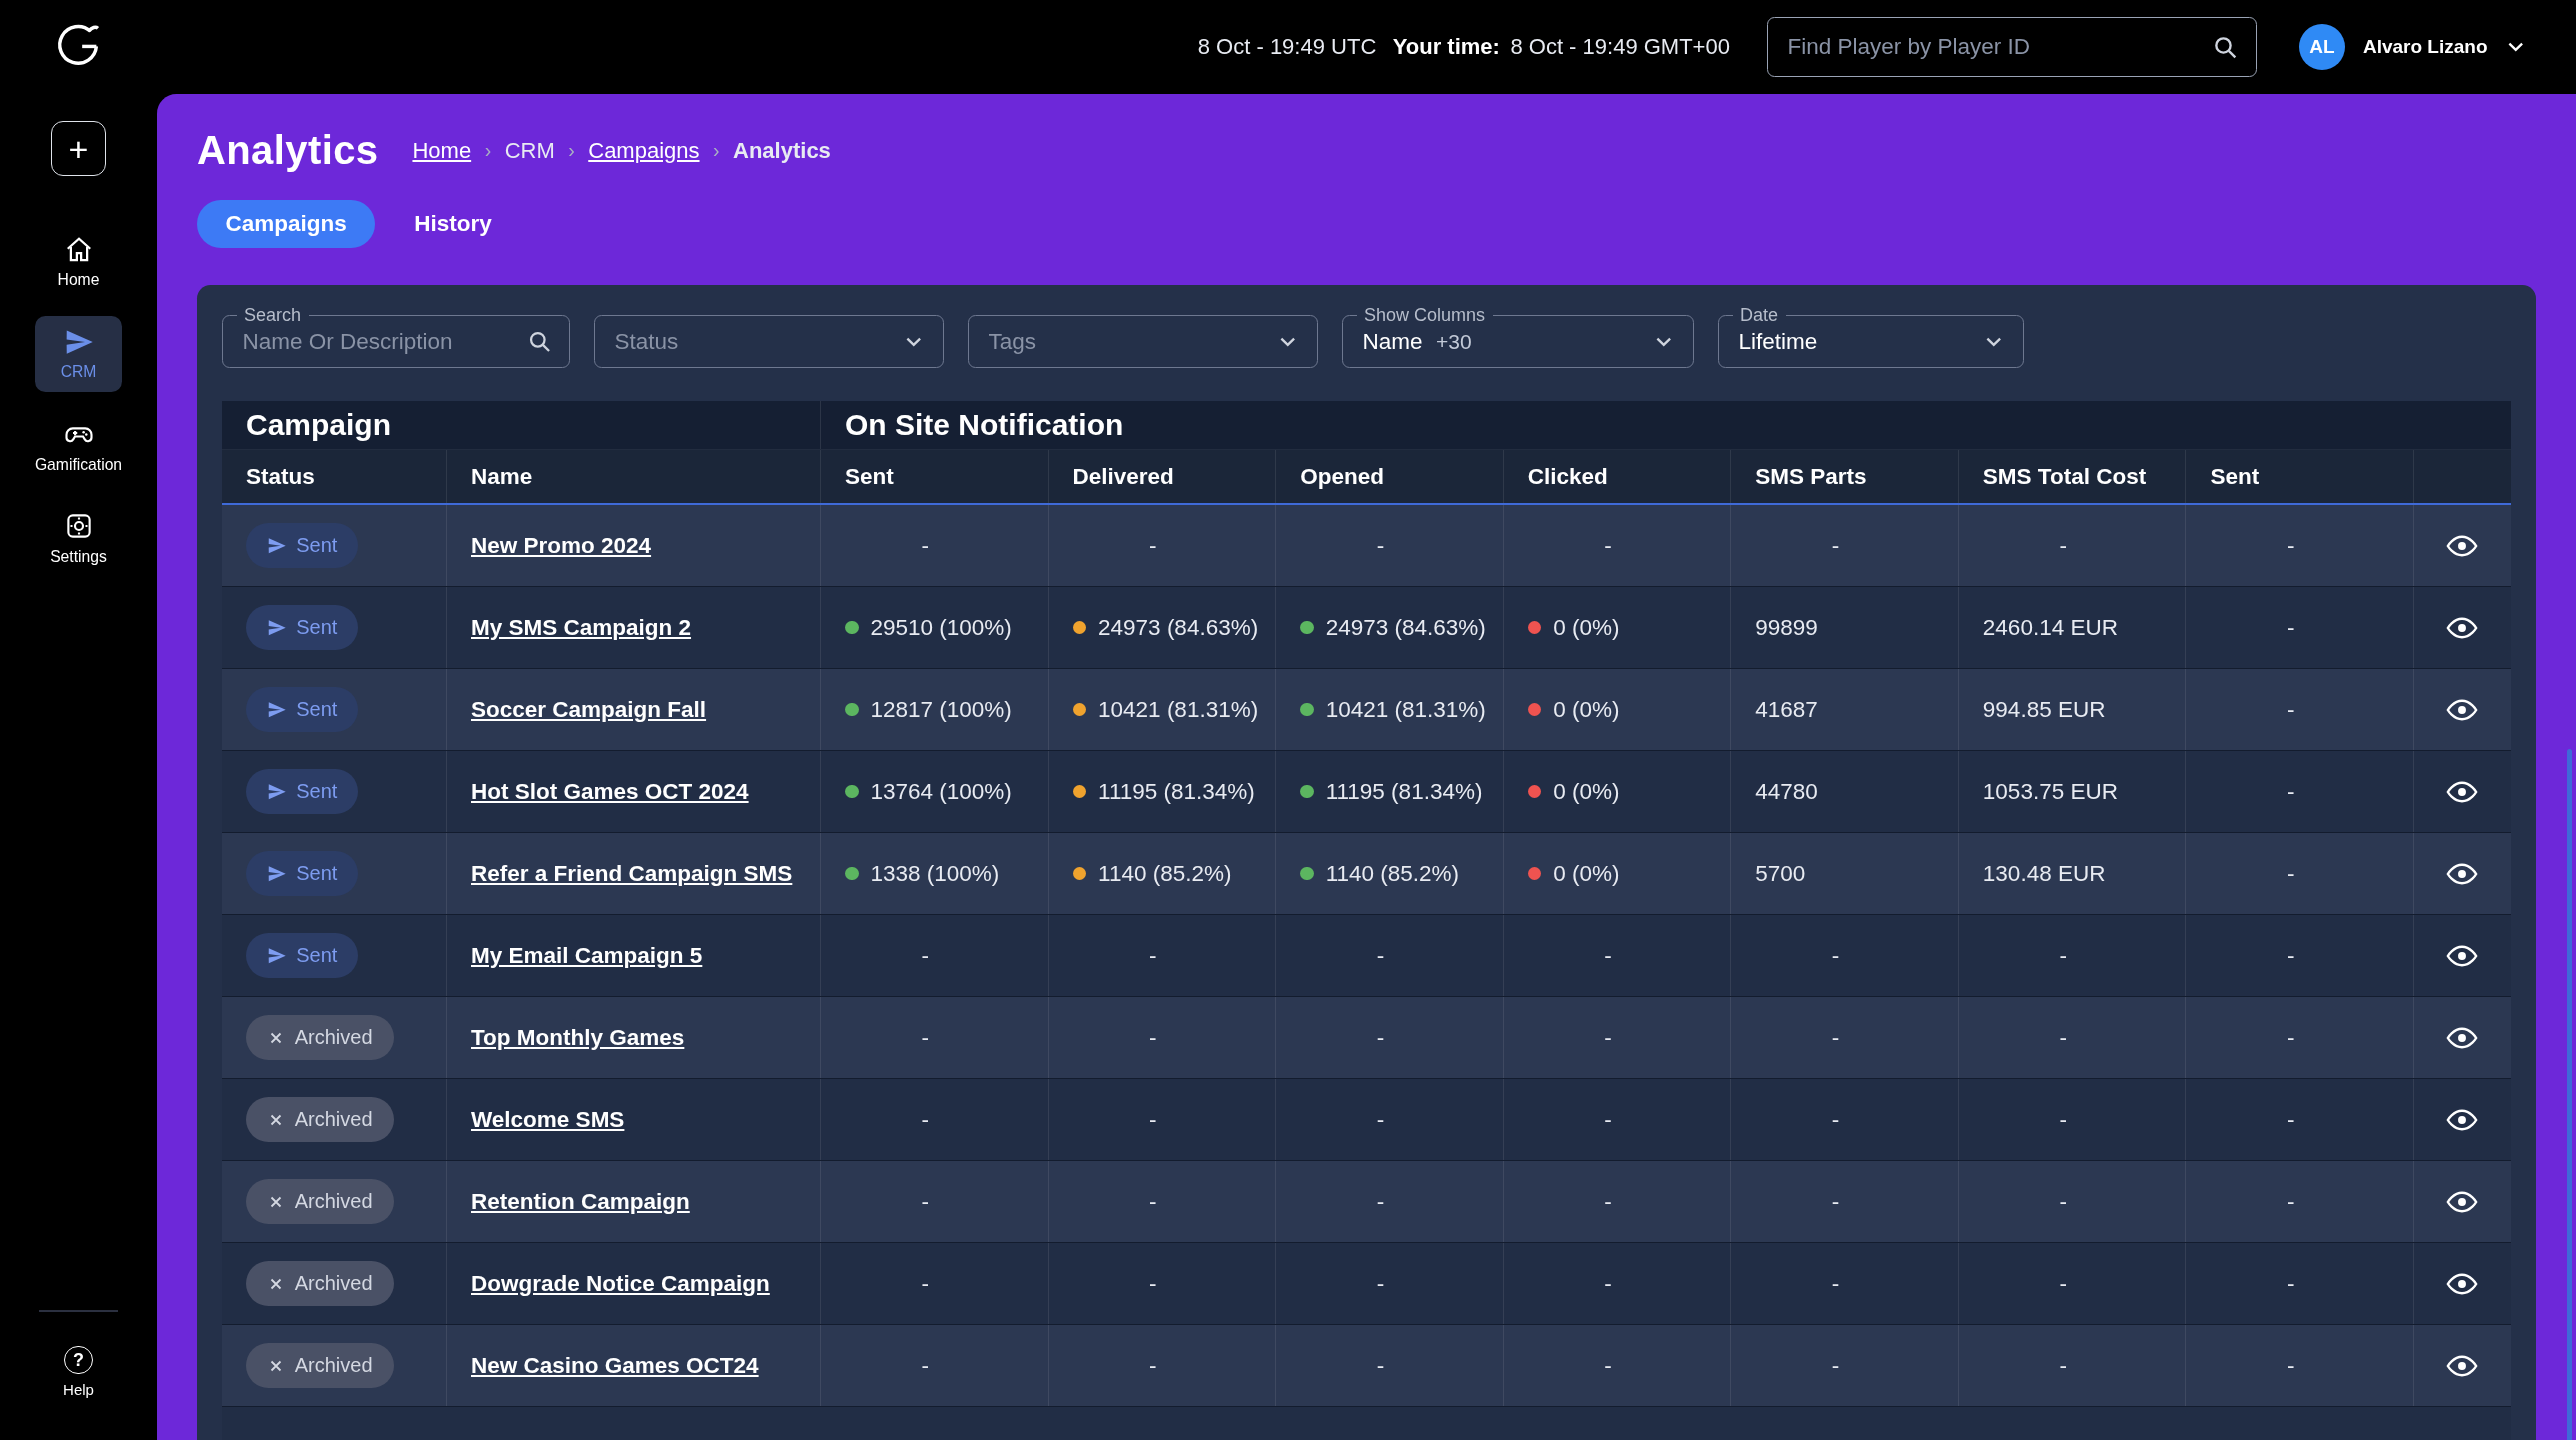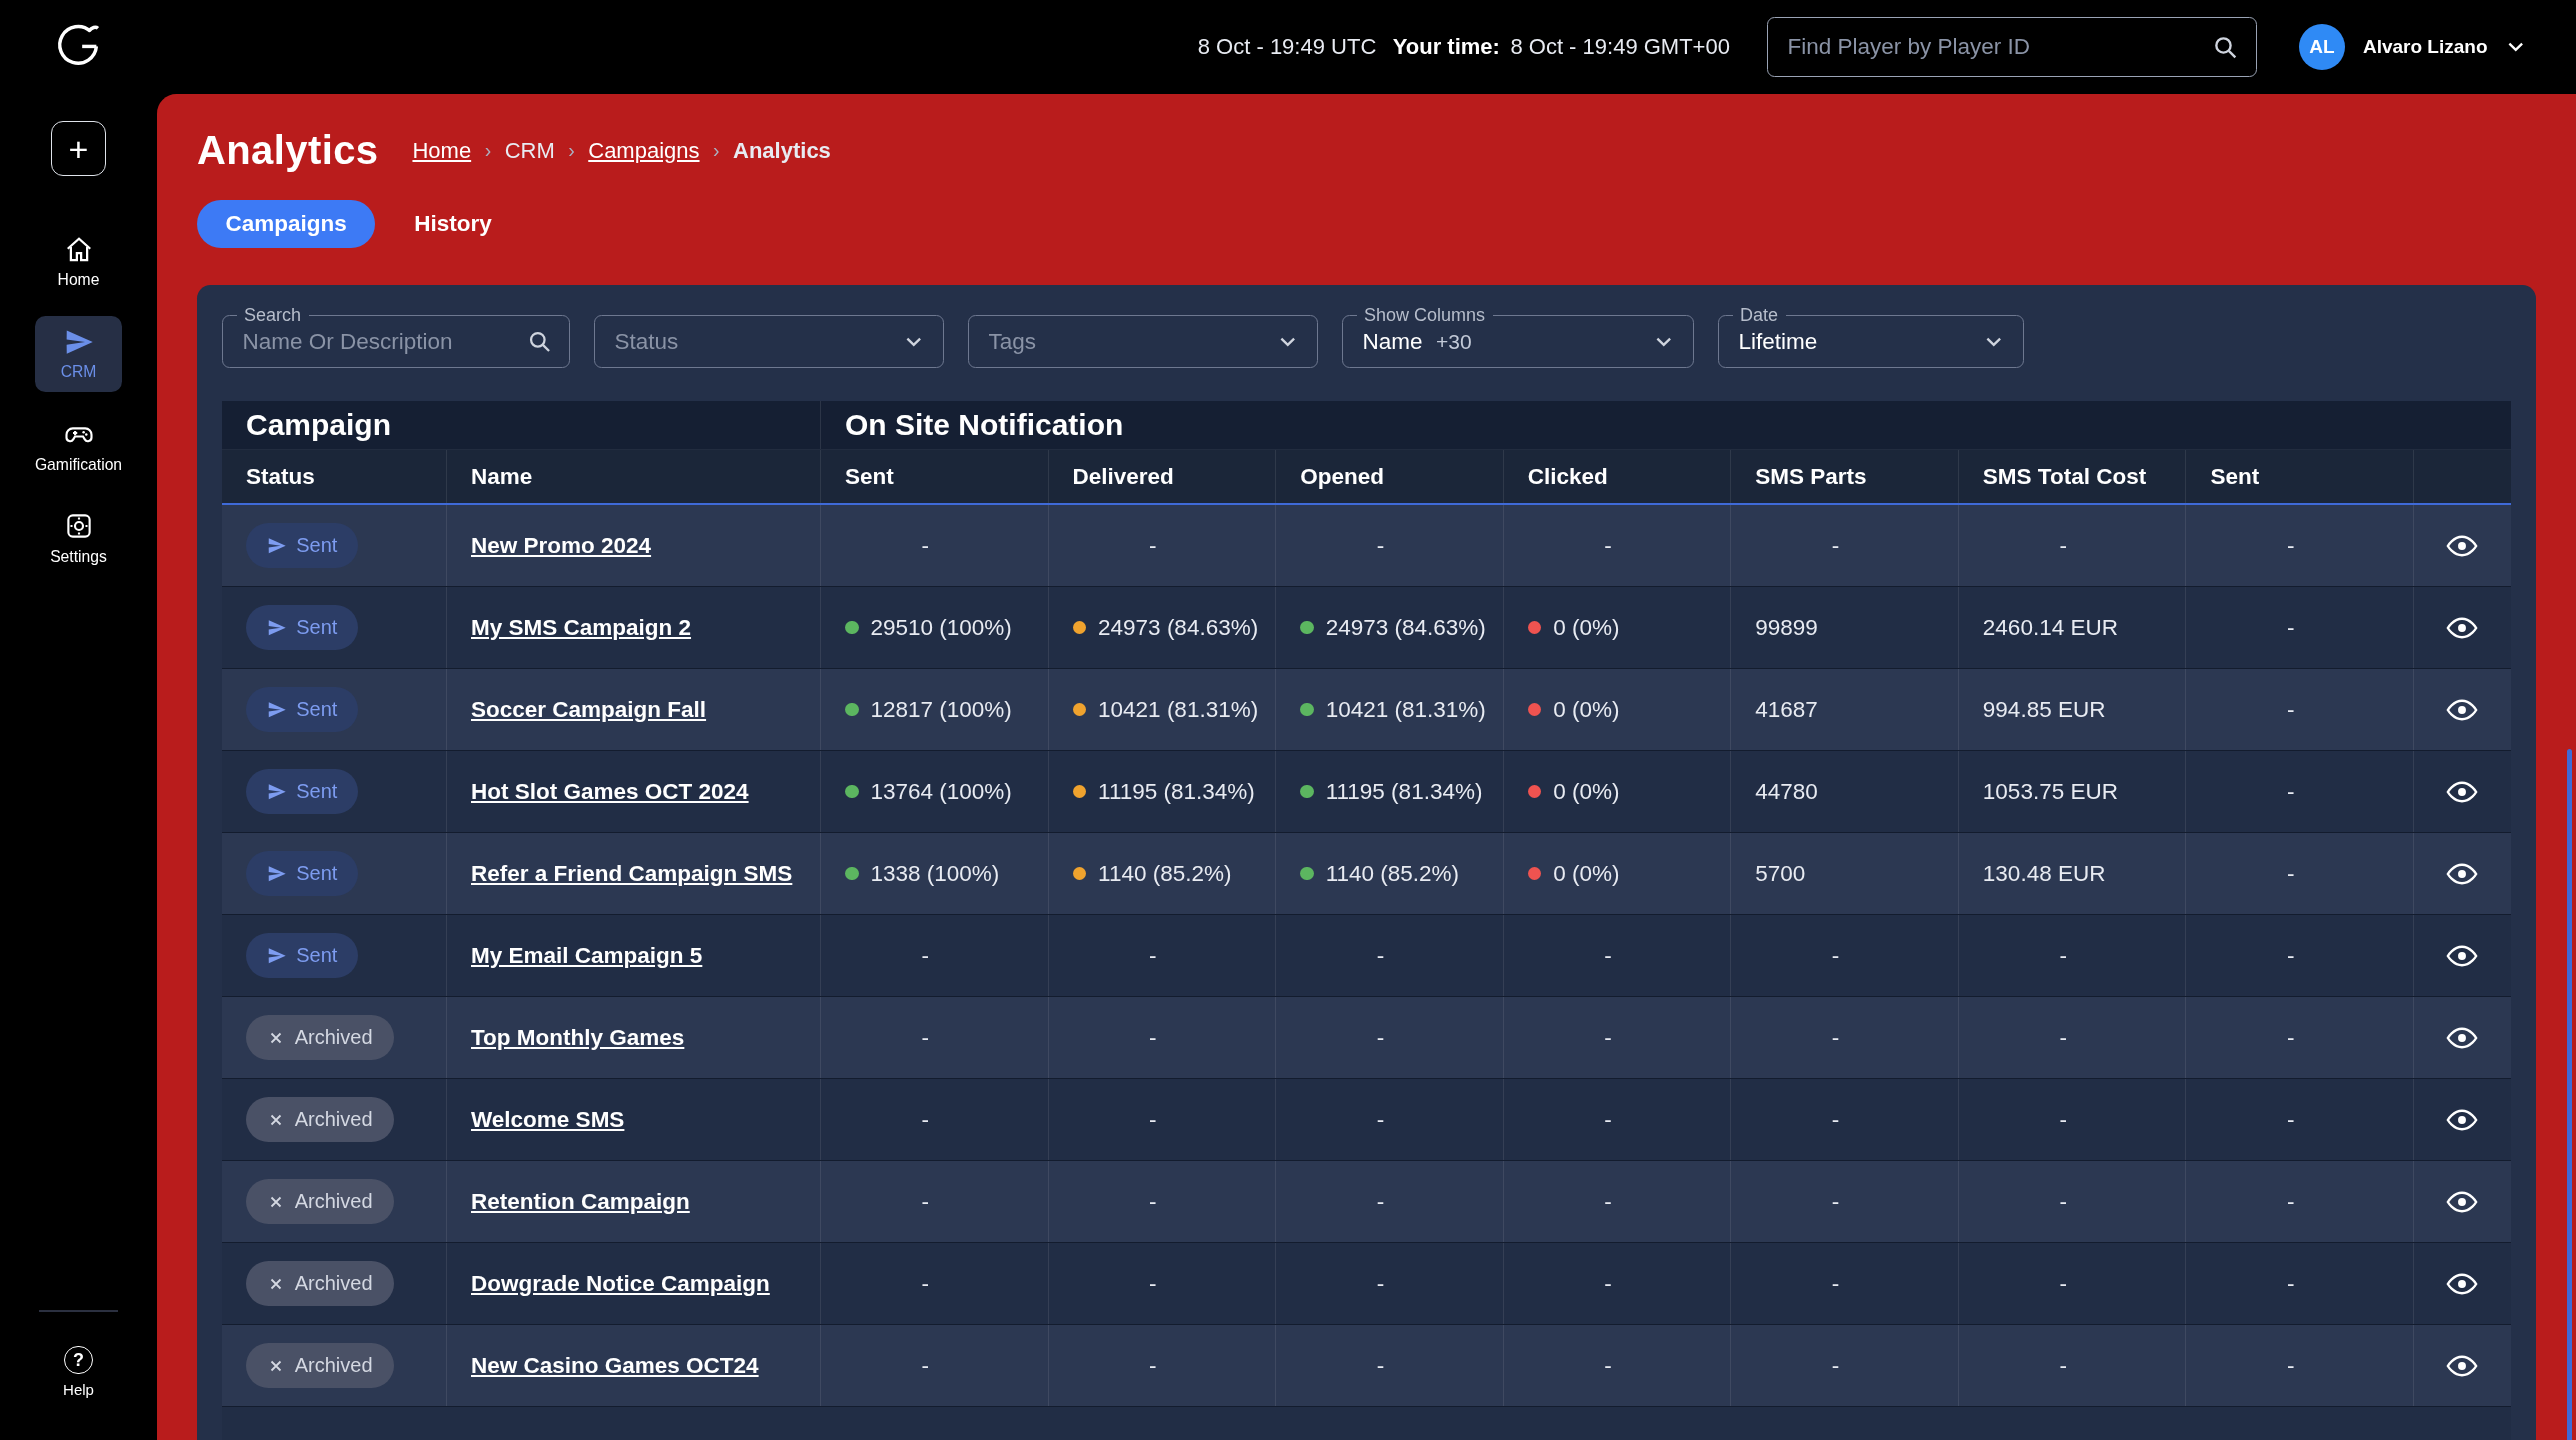--- a/index.html
+++ b/index.html
@@ -39,21 +39,21 @@
   .nav-label { font-size:15.7px; }
   .sidebar-bottom { margin-top:auto; width:100%; display:flex; flex-direction:column; align-items:center; }
   .sidebar-divider { width:79px; height:1.5px; background:#2b3040; margin-bottom:34px; }
   .help-item { display:flex; flex-direction:column; align-items:center; gap:6.7px; margin-bottom:42px;
     cursor:pointer; }
   .help-circle { width:28.5px; height:28.5px; border:1.9px solid #fff; border-radius:50%;
     display:flex; align-items:center; justify-content:center; font-size:18px; font-weight:700; }
   .help-label { font-size:15px; }
 
   
-  .main { position:absolute; left:157px; top:94px; right:0; bottom:0; background:#b91c1c;
+  .main { position:absolute; left:157px; top:94px; right:0; bottom:0; background:#6d28d9;
     border-top-left-radius:19.5px; padding:34px 40px 0; overflow:hidden; }
   .title-row { display:flex; align-items:center; gap:34px; }
   .page-title { font-size:40px; font-weight:700; letter-spacing:0.4px; }
   .breadcrumb { display:flex; align-items:center; gap:13.5px; font-size:22px; color:#e8ebf2; }
   .crumb-link { color:#fff; text-decoration:underline; cursor:pointer; }
   .crumb-sep { color:#aab2c2; font-size:19.5px; }
   .crumb-current { font-weight:700; }
 
   .tabs-row { margin-top:27px; display:flex; align-items:center; gap:39px; }
   .tab-pill { background:#3d7af5; color:#fff; height:48px; padding:0 28.5px; border-radius:30px;

